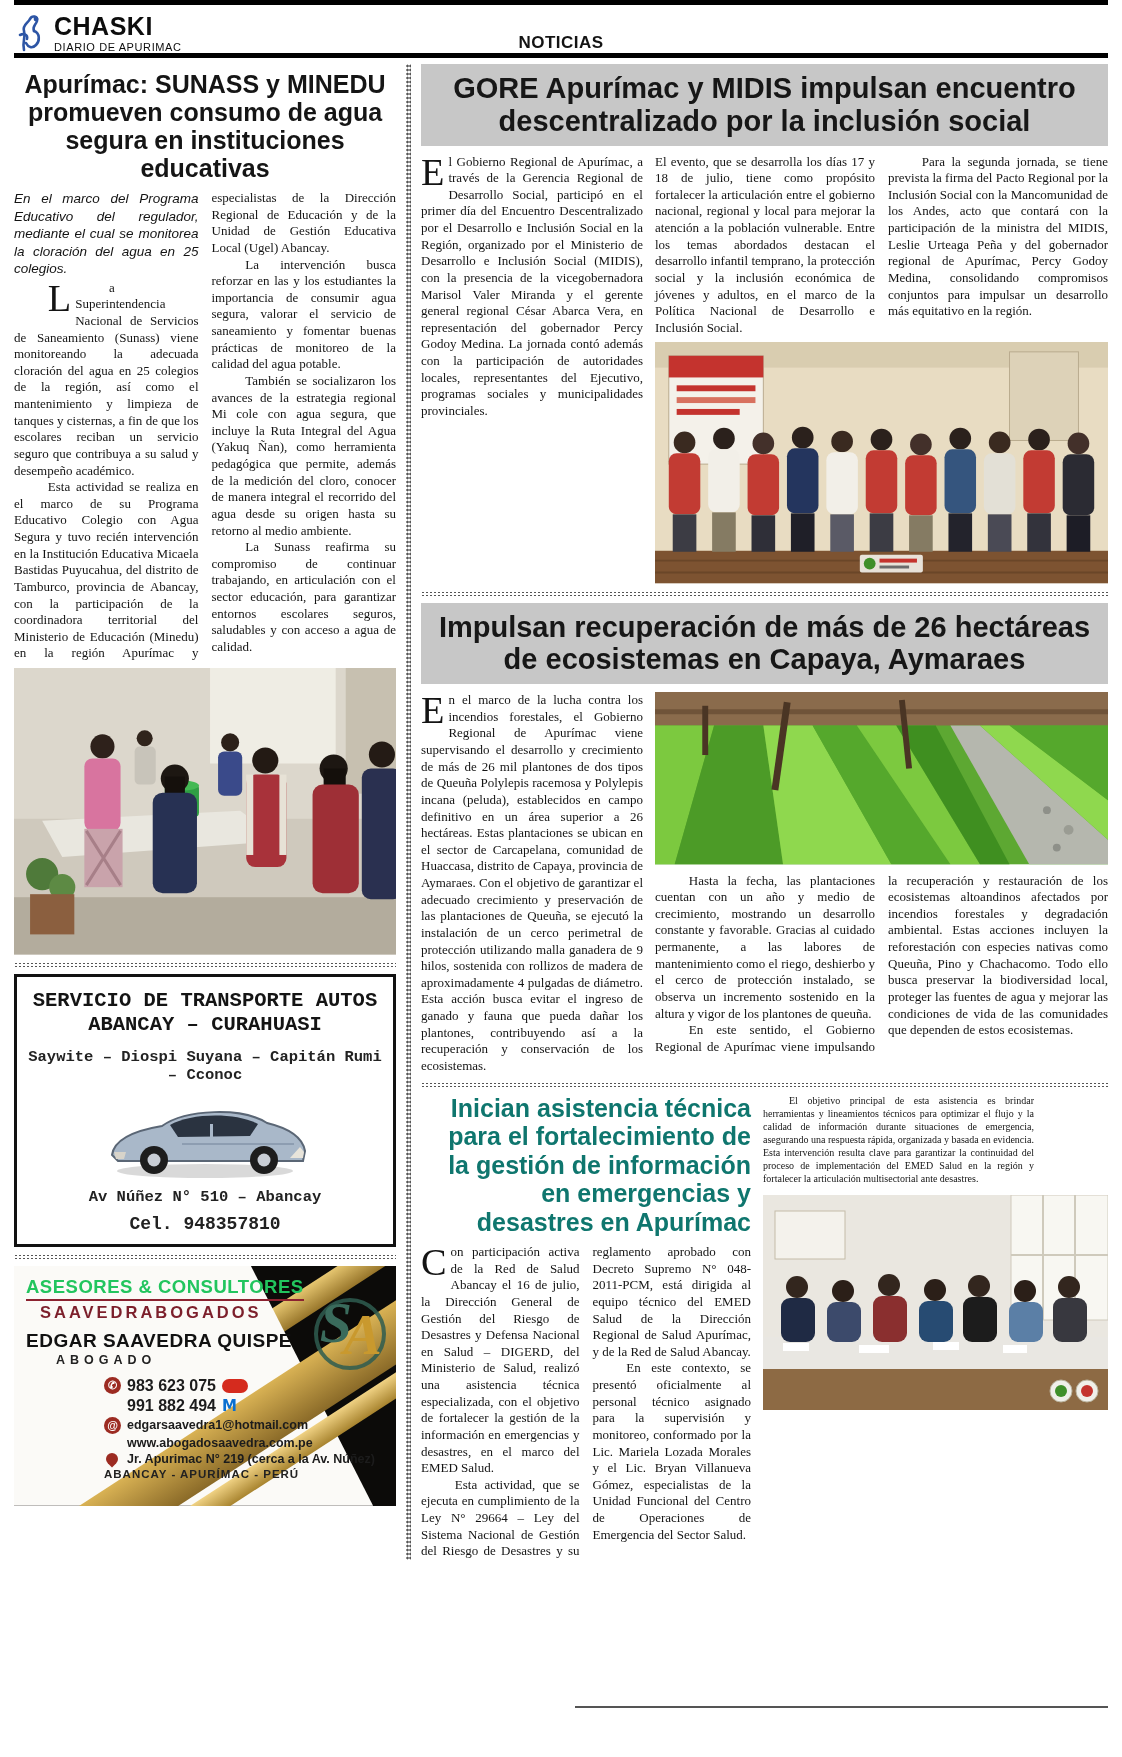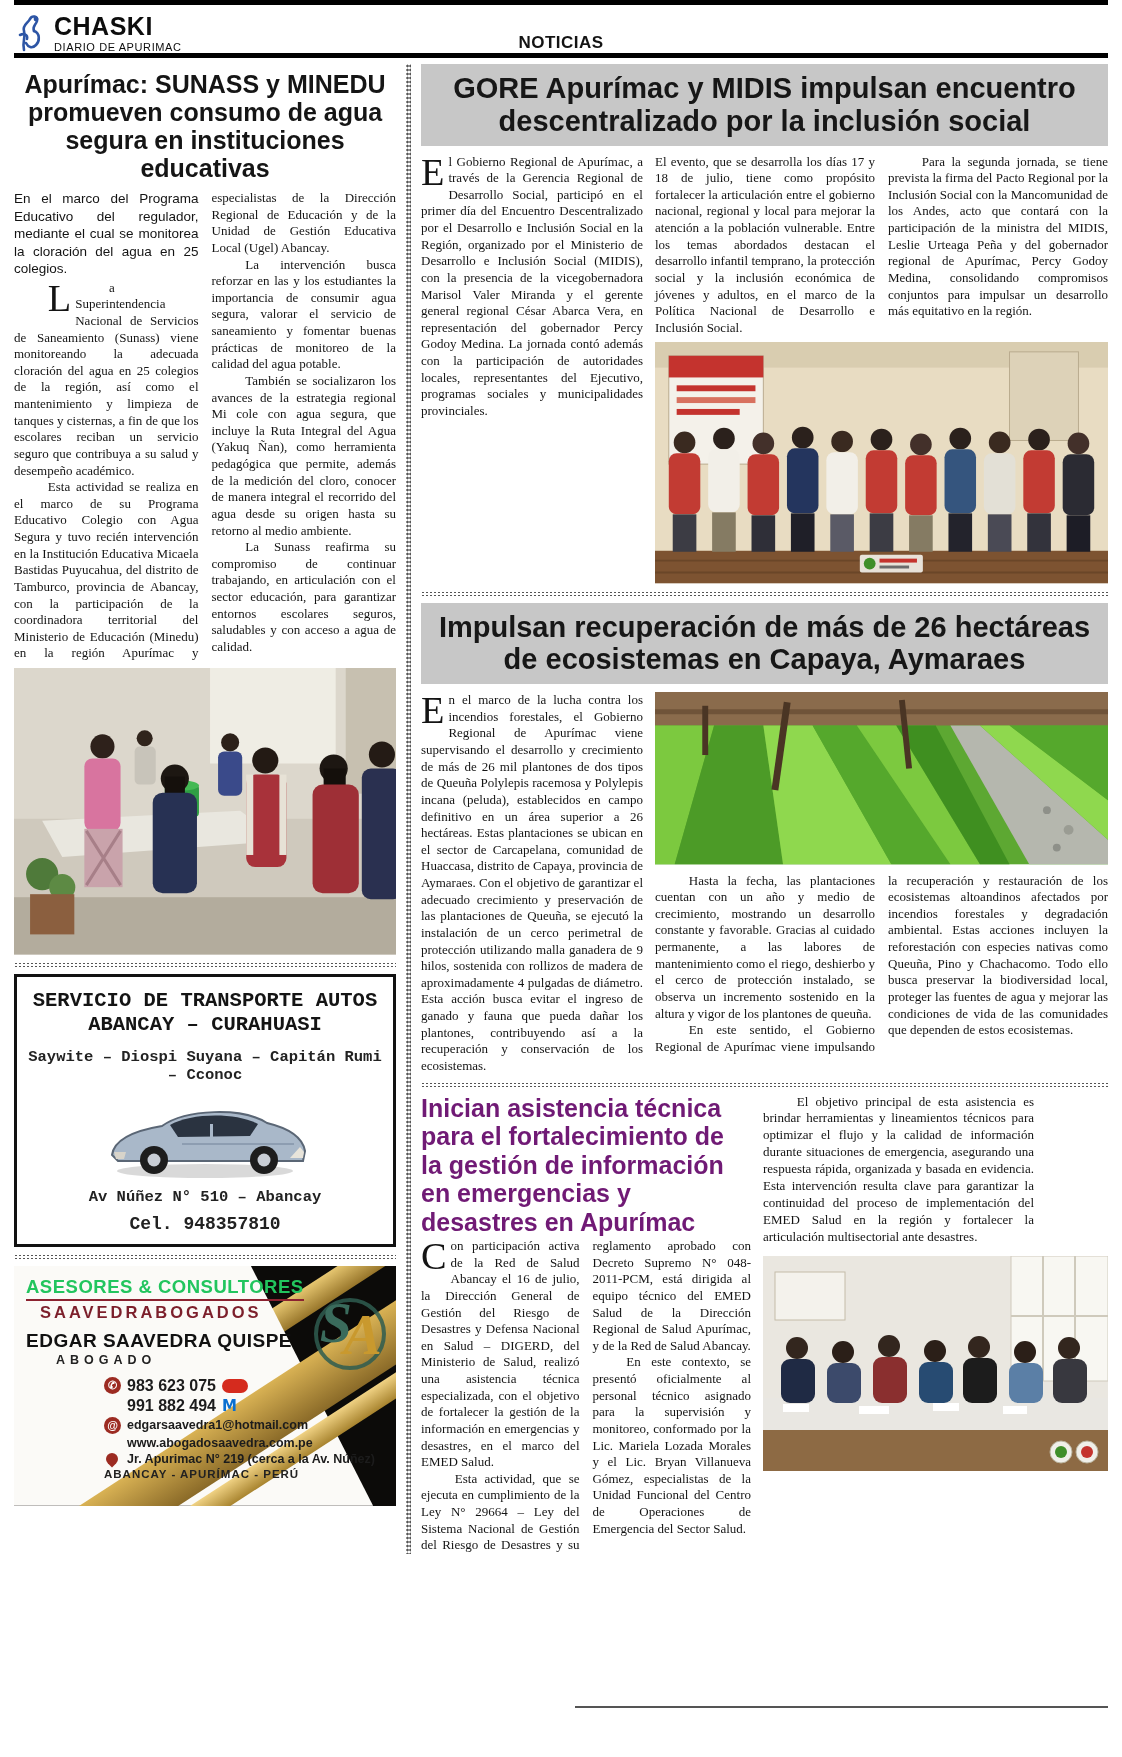--- a/index.html
+++ b/index.html
@@ -32,27 +32,27 @@
           background-size:4px 3px; margin:7px 0; }
 
   
   h1.agua-title { font-family:"Liberation Sans",sans-serif; font-weight:bold; font-size:25px;
           line-height:1.12; text-align:center; padding:6px 4px 8px; color:#151515; }
   .graybox { background:#c7c7c7; font-family:"Liberation Sans",sans-serif; font-weight:bold;
           text-align:center; color:#171717; padding:8px 10px; line-height:1.13; }
   .gore-title { font-size:29px; margin-bottom:8px; }
   .capaya-title { font-size:29px; margin-bottom:8px; }
   .emerg-title { font-family:"Liberation Sans",sans-serif; font-weight:bold; font-size:25px;
-          line-height:1.14; text-align:left; color:#701a75; margin-bottom:2px; }
+          line-height:1.14; text-align:right; color:#0f766e; margin-bottom:8px; }
 
   .body-txt p { text-align:justify; }
   .lcol .body-txt { font-size:13px; line-height:1.28; }
   .rcol .body-txt { font-size:13px; line-height:1.28; }
   .body-txt p + p, p.ind { text-indent:2.6em; }
-  p.lead { font-family:"Liberation Sans",sans-serif; font-size:13.5px;
+  p.lead { font-family:"Liberation Sans",sans-serif; font-style:italic; font-size:13.5px;
           line-height:1.3; text-align:justify; margin-bottom:2px; }
   .mc2 { columns:2; column-gap:13px; }
   .dc::first-letter { float:left; font-size:2.95em; line-height:.8; padding:3px 4px 0 0; }
 
   .row { display:flex; gap:12px; }
   .ncol { flex:none; }
   .grow { flex:1; min-width:0; }
 
   .photo { display:block; width:100%; height:auto; }
   .photo-wrap { margin-top:6px; }
@@ -99,21 +99,21 @@
   .sa-ring { position:absolute; right:4px; top:6px; width:72px; height:72px; border:4px solid #2f5d50;
           border-radius:50%; opacity:.85; }
   .sa-s { position:absolute; right:38px; top:2px; font-family:"Liberation Serif",serif; font-style:italic;
           font-weight:bold; font-size:58px; color:#3a6b5c; line-height:1; }
   .sa-a { position:absolute; right:8px; top:14px; font-family:"Liberation Serif",serif; font-style:italic;
           font-weight:bold; font-size:58px; color:#c9992e; line-height:1; }
 
   
   .footer-rule { position:absolute; left:575px; right:14px; top:1706px; border-top:2px solid #555; }
 
-  .emerg-right p { font-size:13px; line-height:1.3; text-align:justify; padding-right:74px; }
+  .emerg-right p { font-size:10px; line-height:1.3; text-align:justify; padding-right:74px; }
   .emerg-right .photo-wrap { margin-top:10px; }
   .gore-c1, .capaya-c1 { width:222px; }
 </style>
 </head>
 <body>
 
 <div class="page">
 
   <header class="hdr">
     <div class="rule"></div>

